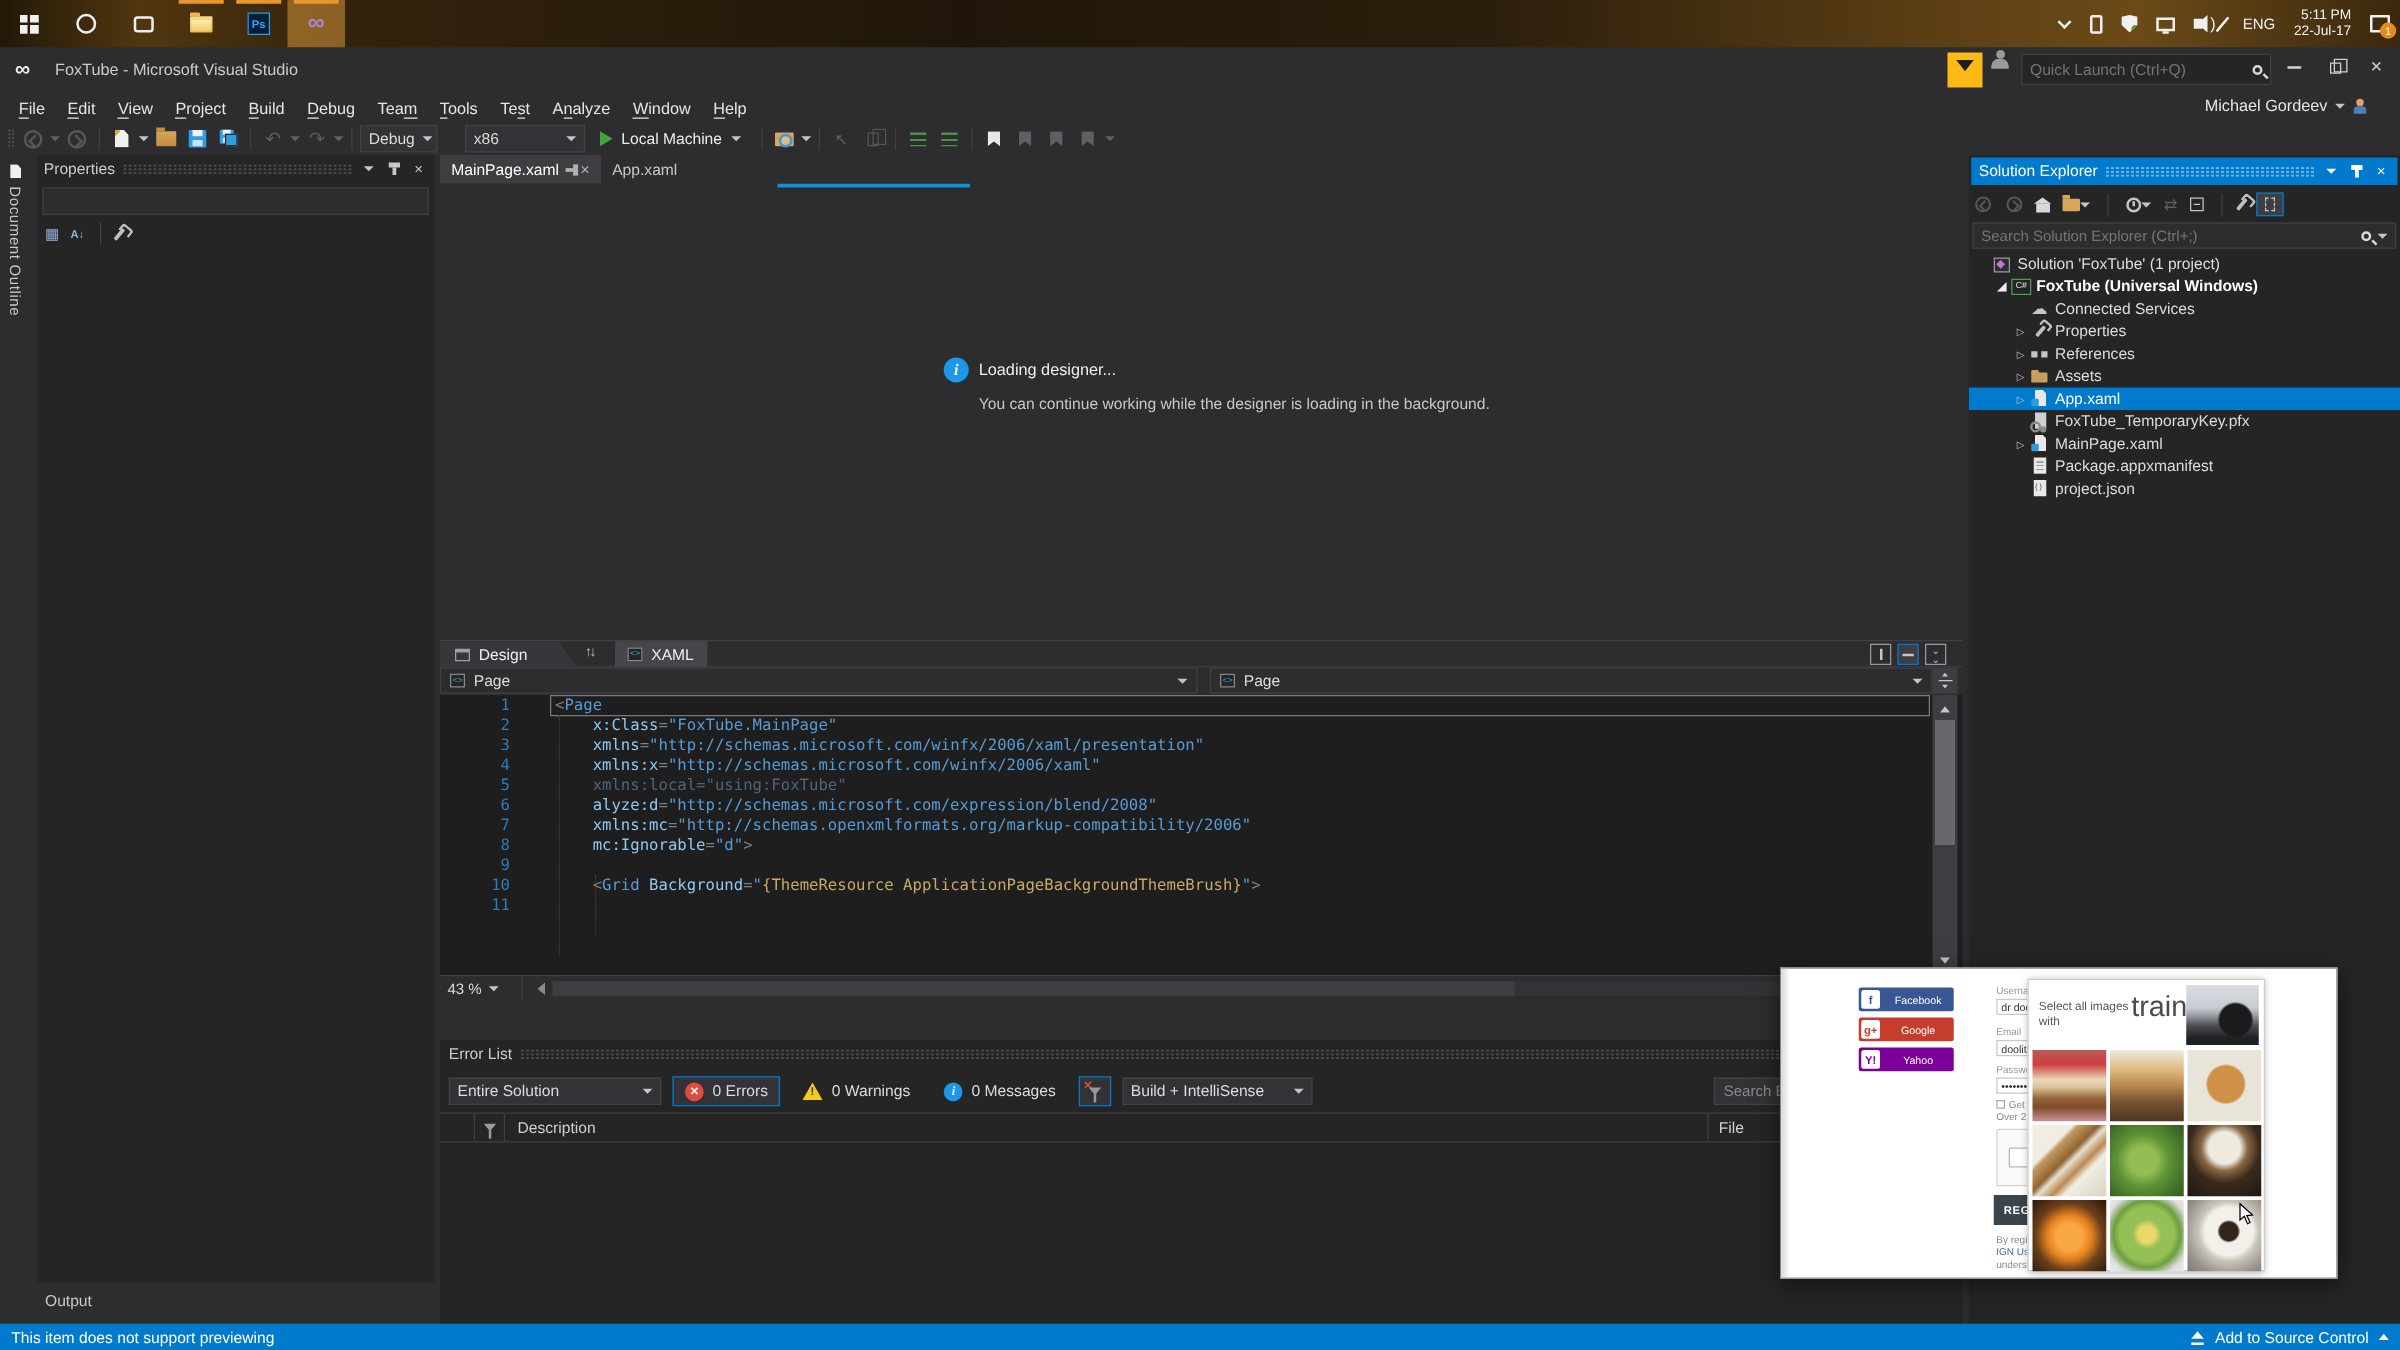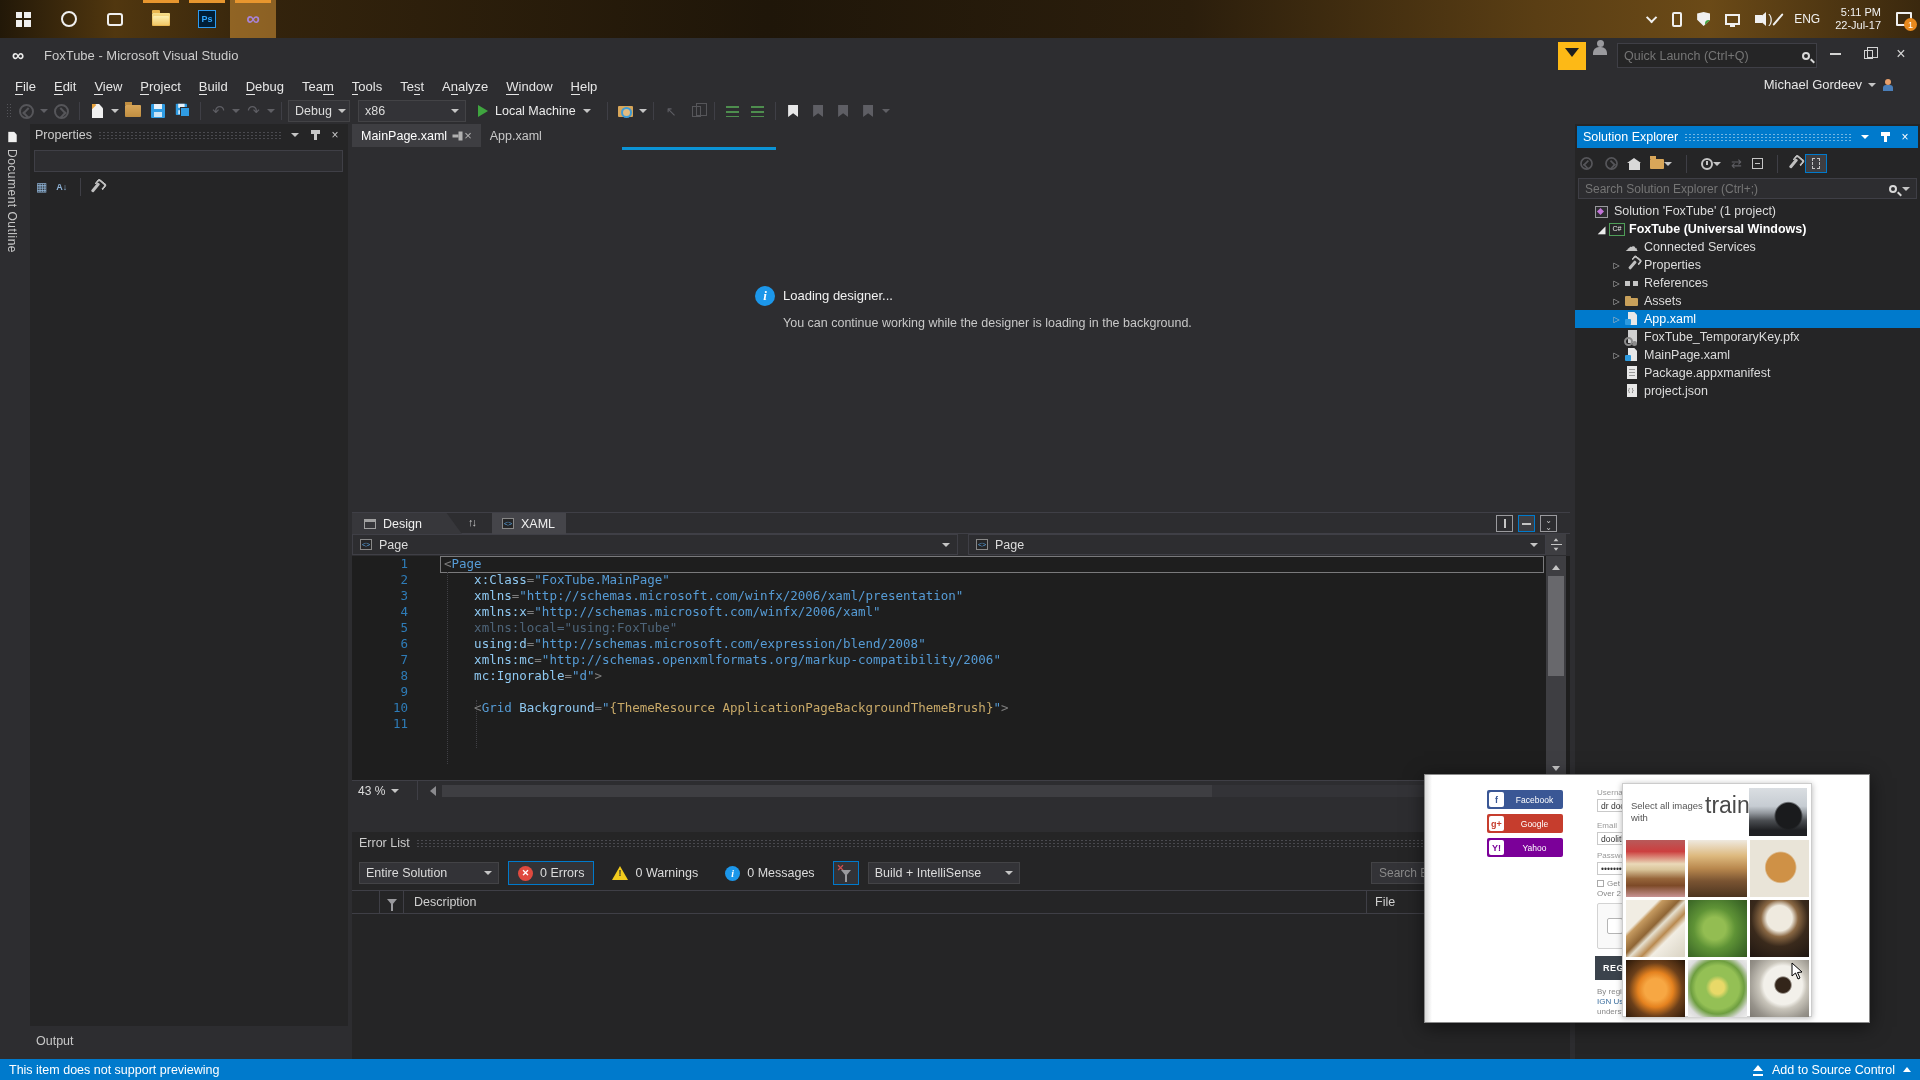--- a/index.html
+++ b/index.html
@@ -367,21 +367,21 @@
   <span class="tsep"></span>
   <span class="tbtn tb-undo">↶</span>
   <span class="dd dd-dim"></span>
   <span class="tbtn tb-undo">↷</span>
   <span class="dd dd-dim"></span>
   <span class="tsep"></span>
   <div class="combo" style="width:62px">
       <span>Debug</span>
       <span class="dd"></span>
     </div>
-  <div class="combo" style="width:108px;margin-left:6px">
+  <div class="combo" style="width:96px;margin-left:20px">
       <span>x86</span>
       <span class="dd"></span>
     </div>
   <div style="display:flex;align-items:center;gap:7px;padding:0 10px">
     <span class="ic-play"></span>
     <span class="run-label">Local Machine</span>
     <span class="dd"></span>
   </div>
   <span class="tsep"></span>
   <span class="tbtn">
@@ -501,21 +501,21 @@
   </div>
   <div id="code">
     <div id="cur-border"></div>
     <div class="iguide" style="left:95px;top:16px;height:192px"></div>
     <div class="iguide" style="left:124px;top:144px;height:48px"></div>
     <div class="code-line cur" style="top: 0px;"><span class="ln">1</span><span class="lt"><span class="tk-p">&lt;</span><span class="tk-tag">Page</span></span></div>
       <div class="code-line" style="top: 16px;"><span class="ln">2</span><span class="lt"><span class="tk-w">    </span><span class="tk-attr">x:Class</span><span class="tk-p">=</span><span class="tk-str">"FoxTube.MainPage"</span></span></div>
       <div class="code-line" style="top: 32px;"><span class="ln">3</span><span class="lt"><span class="tk-w">    </span><span class="tk-attr">xmlns</span><span class="tk-p">=</span><span class="tk-str">"http://schemas.microsoft.com/winfx/2006/xaml/presentation"</span></span></div>
       <div class="code-line" style="top: 48px;"><span class="ln">4</span><span class="lt"><span class="tk-w">    </span><span class="tk-attr">xmlns:x</span><span class="tk-p">=</span><span class="tk-str">"http://schemas.microsoft.com/winfx/2006/xaml"</span></span></div>
       <div class="code-line" style="top: 64px;"><span class="ln">5</span><span class="lt"><span class="tk-w">    </span><span class="tk-dim">xmlns:local="using:FoxTube"</span></span></div>
-      <div class="code-line" style="top: 80px;"><span class="ln">6</span><span class="lt"><span class="tk-w">    </span><span class="tk-attr">using:d</span><span class="tk-p">=</span><span class="tk-str">"http://schemas.microsoft.com/expression/blend/2008"</span></span></div>
+      <div class="code-line" style="top: 80px;"><span class="ln">6</span><span class="lt"><span class="tk-w">    </span><span class="tk-attr">alyze:d</span><span class="tk-p">=</span><span class="tk-str">"http://schemas.microsoft.com/expression/blend/2008"</span></span></div>
       <div class="code-line" style="top: 96px;"><span class="ln">7</span><span class="lt"><span class="tk-w">    </span><span class="tk-attr">xmlns:mc</span><span class="tk-p">=</span><span class="tk-str">"http://schemas.openxmlformats.org/markup-compatibility/2006"</span></span></div>
       <div class="code-line" style="top: 112px;"><span class="ln">8</span><span class="lt"><span class="tk-w">    </span><span class="tk-attr">mc:Ignorable</span><span class="tk-p">=</span><span class="tk-str">"d"</span><span class="tk-p">&gt;</span></span></div>
       <div class="code-line" style="top: 128px;"><span class="ln">9</span><span class="lt"></span></div>
       <div class="code-line" style="top: 144px;"><span class="ln">10</span><span class="lt"><span class="tk-w">    </span><span class="tk-p">&lt;</span><span class="tk-tag">Grid</span><span class="tk-w"> </span><span class="tk-attr">Background</span><span class="tk-p">=</span><span class="tk-str">"</span><span class="tk-ext">{ThemeResource ApplicationPageBackgroundThemeBrush}</span><span class="tk-str">"</span><span class="tk-p">&gt;</span></span></div>
       <div class="code-line" style="top: 160px;"><span class="ln">11</span><span class="lt"></span></div>
     <div id="vscroll">
       <span class="tri-up"></span>
       <span class="thumb"></span>
       <span class="tri-dn"></span>
     </div>
@@ -533,21 +533,21 @@
       </div>
   </div>
 </section>
 
 <section id="errorlist">
   <div class="pane-title">
     <span>Error List</span>
     <span class="dots"></span>
   </div>
   <div class="el-toolbar">
-    <div class="combo" style="width:140px">
+    <div class="combo" style="width:170px">
         <span>Entire Solution</span>
         <span class="dd"></span>
       </div>
     <div class="el-btn on">
         <span class="ic-err">✕</span>
         <span>0 Errors</span>
       </div>
     <div class="el-btn">
         <span class="ic-warn"></span>
         <span>0 Warnings</span>

